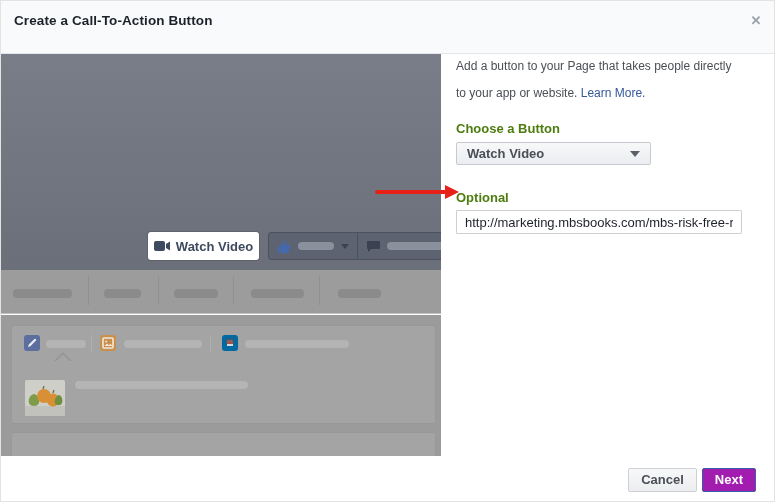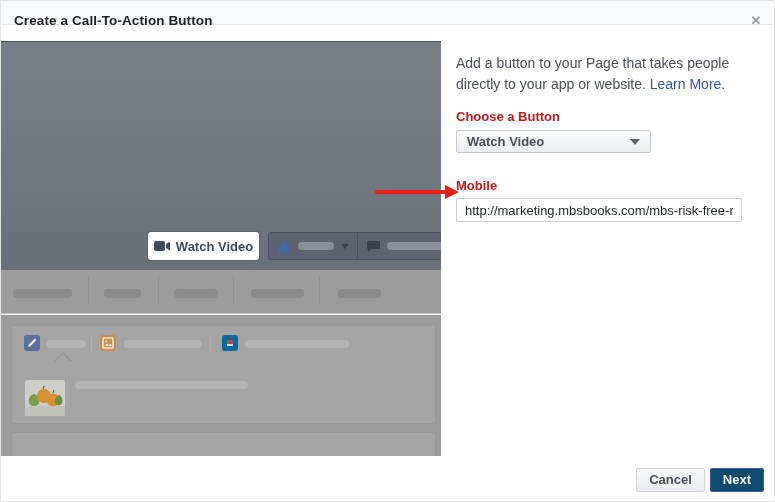--- a/index.html
+++ b/index.html
@@ -1,21 +1,21 @@
 <!DOCTYPE html>
 <html><head>
 <meta charset="utf-8">
 <style>
   * { margin:0; padding:0; box-sizing:border-box; }
   html,body { width:775px; height:502px; }
   body { font-family:"Liberation Sans","DejaVu Sans",sans-serif; background:#fff; }
   .screen { position:relative; width:775px; height:502px; background:#fff; overflow:hidden; border:1px solid #e3e3e3; }
 
   
-  .dlg-header { position:absolute; top:0; left:0; width:775px; height:24px; background:#f9fafb; border-bottom:1px solid #e5e6e9; z-index:5; }
+  .dlg-header { position:absolute; top:0; left:0; width:775px; height:53px; background:#f9fafb; border-bottom:1px solid #e5e6e9; z-index:5; }
   .dlg-title { position:absolute; left:13px; top:0; line-height:39px; font-size:13.5px; font-weight:bold; color:#1d2129; letter-spacing:.1px; }
   .close-btn { position:absolute; right:11px; top:11px; width:18px; height:18px; line-height:18px; text-align:center; font-size:13px; font-weight:bold; color:#9aa0ab; cursor:pointer; background:none; border:none; }
 
   
   .preview { position:absolute; left:0; top:40px; width:440px; height:415px; overflow:hidden; }
   .cover { position:absolute; left:0; top:0; width:440px; height:229px; background:linear-gradient(#7a7e89,#6b6f7a); border-top:1px solid #474b55; }
   .cta-row { position:absolute; left:0; top:190px; width:440px; height:28px; }
   .watch-btn { position:absolute; left:147px; top:0; width:111px; height:28px; background:#fff; border-radius:3px; display:flex; align-items:center; justify-content:center; gap:6px; font-size:13px; font-weight:bold; color:#3e4a5e; box-shadow:0 0 0 1px rgba(0,0,0,.12); }
   .engage-bar { position:absolute; left:267px; top:0; width:176px; height:28px; background:#5d6370; border:1px solid #4a5160; border-radius:3px; display:flex; align-items:center; }
   .like-seg { display:flex; align-items:center; padding:0 8px; height:100%; }
@@ -40,37 +40,37 @@
   .photo-box { left:88px; background:#c98f4d; display:flex; align-items:center; justify-content:center; }
   .cal-box { left:210px; background:#d9d9d6; border:5px solid #0369a1; display:flex; align-items:flex-end; justify-content:center; }
   .cal-top { position:absolute; top:0; left:0; right:0; height:4px; background:#a4524c; border-radius:2px 2px 0 0; }
   .cal-day { font-size:8px; font-weight:bold; color:#55555a; line-height:11px; }
   .notch-outer { position:absolute; left:42px; top:26px; width:0; height:0; border-left:9px solid transparent; border-right:9px solid transparent; border-bottom:9px solid #939393; }
   .notch-inner { position:absolute; left:44px; top:28px; width:0; height:0; border-left:7px solid transparent; border-right:7px solid transparent; border-bottom:7px solid #a4a4a4; }
   .post-thumb { position:absolute; left:13px; top:54px; width:40px; height:36px; border-radius:2px; overflow:hidden; }
 
   
   .panel { position:absolute; left:440px; top:40px; width:335px; height:415px; background:#fff; padding:12px 34px 0 15px; z-index:4; }
-  .intro { font-size:14px; color:#4b4f56; line-height:21px; }
+  .intro { font-size:12px; color:#4b4f56; line-height:27px; }
   .intro a { color:#365899; text-decoration:none; }
-  .fld-label { display:block; font-size:13px; font-weight:bold; color:#b91c1c; }
+  .fld-label { display:block; font-size:13px; font-weight:bold; color:#4d7c0f; }
   .lbl-choose { margin-top:14px; }
   .dropdown { margin-top:6px; width:195px; height:23px; background:linear-gradient(#f8f8f9,#ebedf0); border:1px solid #c5c9d0; border-radius:2px; display:flex; align-items:center; padding:0 10px; cursor:pointer; position:relative; }
   .dropdown-value { font-size:13px; font-weight:bold; color:#4b4f56; }
   .dropdown-caret { position:absolute; right:10px; width:0; height:0; border-left:5px solid transparent; border-right:5px solid transparent; border-top:6px solid #5a6068; }
   .lbl-website { margin-top:25px; }
   .lbl-mobile { margin-top:15px; }
   .txt-input { margin-top:5px; width:286px; height:24px; border:1px solid #ccd0d5; border-radius:1px; font-family:"Liberation Sans","DejaVu Sans",sans-serif; font-size:13px; color:#1d2129; padding:0 8px; outline:none; }
   .txt-input::placeholder { color:#90949c; }
 
   
-  .footer { position:absolute; left:0; top:455px; width:775px; height:47px; background:#fff; display:flex; align-items:center; justify-content:flex-end; gap:5px; padding-right:12px; z-index:5; }
+  .footer { position:absolute; left:0; top:455px; width:775px; height:47px; background:#fff; display:flex; align-items:center; justify-content:flex-end; gap:5px; padding-right:20px; z-index:5; }
   .btn { height:24px; font-family:"Liberation Sans","DejaVu Sans",sans-serif; font-size:13px; font-weight:bold; border-radius:2px; cursor:pointer; padding:0 12px; }
   .btn-cancel { background:linear-gradient(#f7f8f9,#ebedf0); border:1px solid #ced0d4; color:#4b4f56; }
-  .btn-next { background:#0c4a6e; border:1px solid #3b5ca0; color:#fff; }
+  .btn-next { background:#a21caf; border:1px solid #3b5ca0; color:#fff; }
 
   
   .arrow { position:absolute; left:374px; top:184px; width:84px; height:14px; z-index:9; pointer-events:none; }
   .arrow-tail { position:absolute; left:0; top:5px; width:72px; height:4px; background:#e62117; border-radius:2px; }
   .arrow-head { position:absolute; left:70px; top:0; width:0; height:0; border-top:7px solid transparent; border-bottom:7px solid transparent; border-left:14px solid #e62117; }
 </style>
 </head>
 <body>
 
 <div class="screen">
@@ -171,21 +171,21 @@
   <div class="panel">
     <p class="intro">
       <span>Add a button to your Page that takes people directly to your app or website.</span>
       <a href="#">Learn More.</a>
     </p>
     <label class="fld-label lbl-choose">Choose a Button</label>
     <div class="dropdown">
       <span class="dropdown-value">Watch Video</span>
       <span class="dropdown-caret"></span>
     </div>
-    <label class="fld-label lbl-website">Mobile</label>
+    <label class="fld-label lbl-website">Optional</label>
     <input class="txt-input" type="text" value="http://marketing.mbsbooks.com/mbs-risk-free-renta" style="">
   </div>
 
   <div class="footer">
     <button class="btn btn-cancel">Cancel</button>
     <button class="btn btn-next">Next</button>
   </div>
 
   <div class="arrow">
     <span class="arrow-tail"></span>

